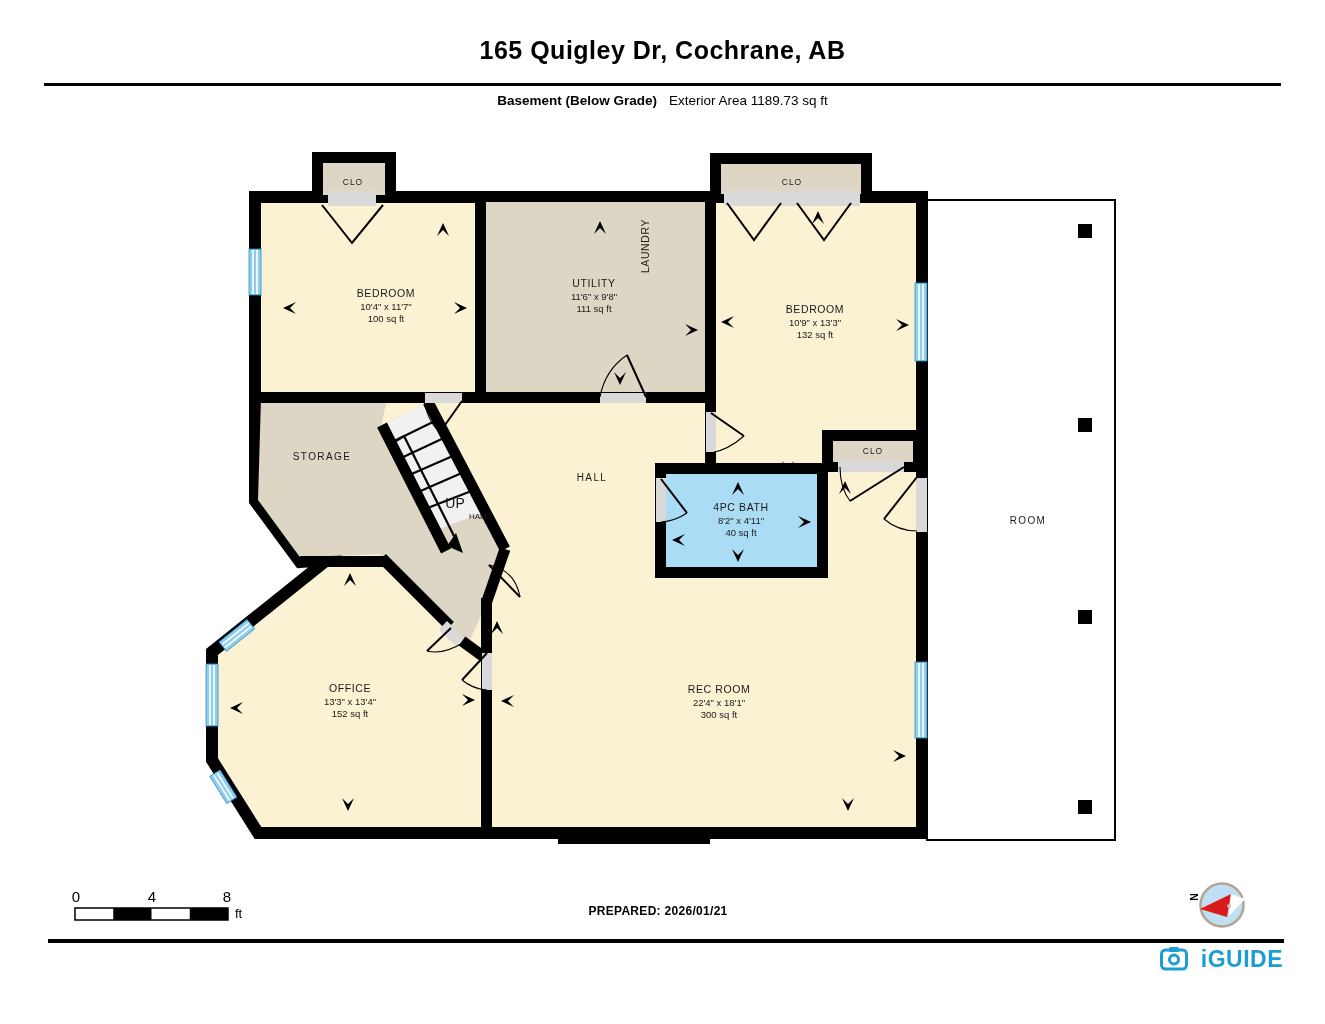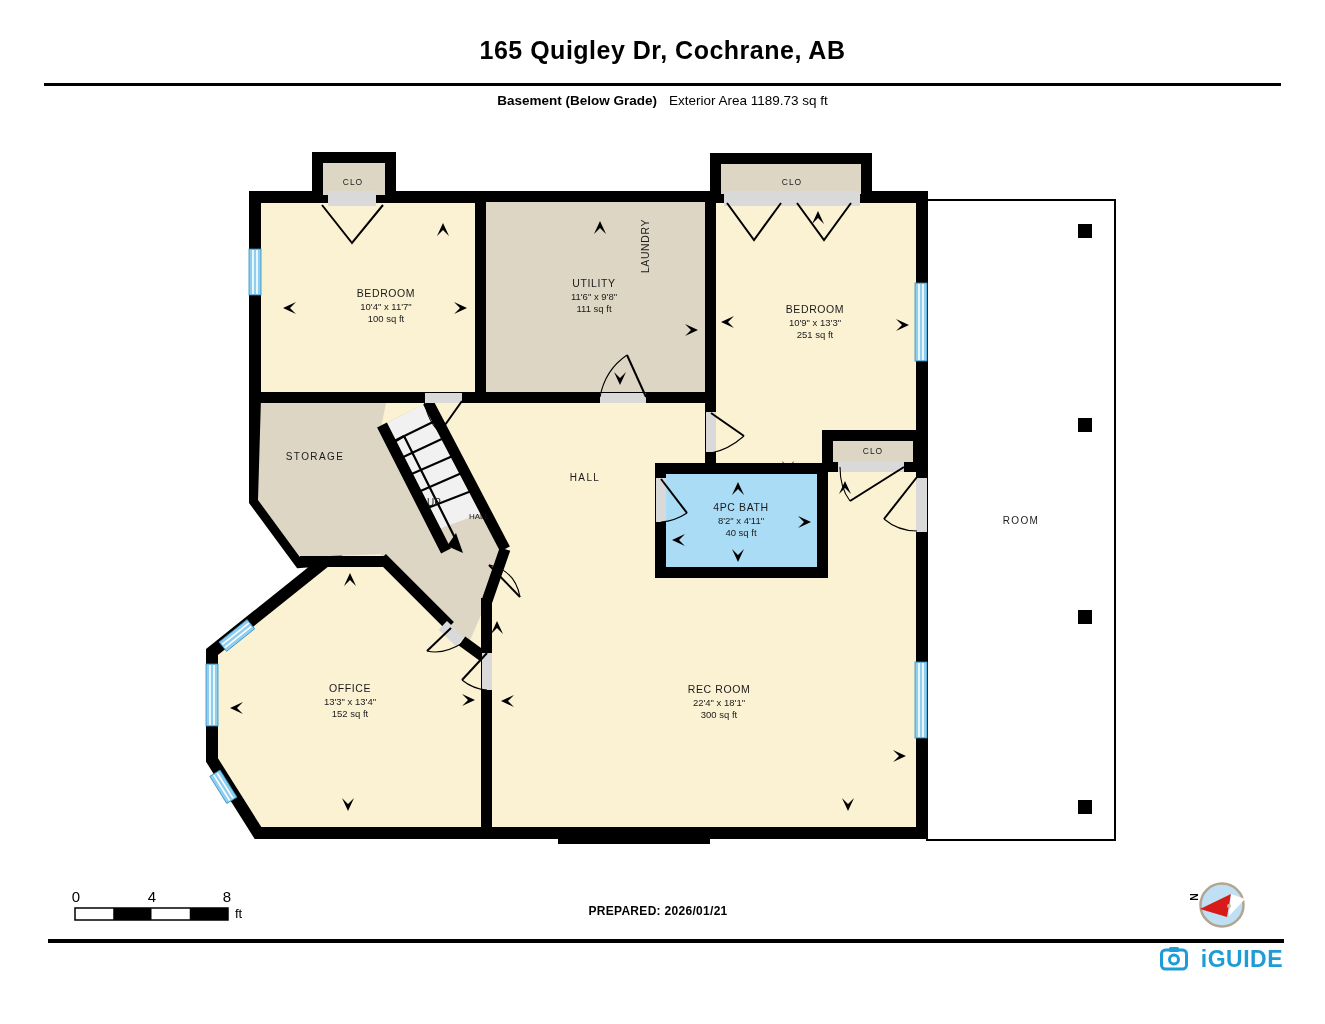--- a/index.html
+++ b/index.html
@@ -6,21 +6,21 @@
   #canvas{position:relative;width:1325px;height:1020px;background:#fff;
           font-family:"Liberation Sans",sans-serif;overflow:hidden;color:#000;}
   .abs{position:absolute;}
   .title{left:0;right:0;top:36px;text-align:center;font-size:25px;font-weight:bold;letter-spacing:.5px;}
   .title-rule{left:44px;top:83px;width:1237px;height:3px;background:#000;}
   .subtitle{left:0;right:0;top:93px;display:flex;justify-content:center;gap:12px;font-size:13.5px;}
   .sub-bold{font-weight:bold;}
   .room-label{transform:translate(-50%,-50%);text-align:center;color:#1a1a1a;line-height:1.32;white-space:nowrap;}
   .rname{font-size:10.5px;letter-spacing:.6px;}
   .rdim{font-size:9.5px;}
-  .tag{font-size:10px;letter-spacing:1.4px;}
+  .tag{font-size:10px;letter-spacing:1.4px;margin-left:7px;}
   .tag-sm{font-size:8.5px;letter-spacing:1px;}
   .rot270{transform:translate(-50%,-50%) rotate(-90deg);}
   .tick{transform:translate(-50%,0);font-size:15px;}
   .ft-label{font-size:13px;}
   .prepared{transform:translate(-50%,0);font-size:12px;font-weight:bold;letter-spacing:.3px;}
   .north{font-size:10.5px;font-weight:bold;transform:rotate(-90deg);}
   .footer-rule{left:48px;top:939px;width:1236px;height:4px;background:#000;}
   .disclaimer{left:55px;top:949px;font-size:11px;}
   .logo{right:42px;top:945px;display:flex;align-items:center;gap:12px;}
   .logo-text{font-size:23px;font-weight:bold;color:#1E9CD5;letter-spacing:.5px;}
@@ -219,40 +219,40 @@
     <div class="rname">UTILITY</div>
     <div class="rdim">11'6" x 9'8"</div>
     <div class="rdim">111 sq ft</div>
   </div>
   <div class="abs room-label rot270" style="left:646px;top:246px">
     <div class="rname">LAUNDRY</div>
   </div>
   <div class="abs room-label" style="left:815px;top:322px">
     <div class="rname">BEDROOM</div>
     <div class="rdim">10'9" x 13'3"</div>
-    <div class="rdim">251 sq ft</div>
+    <div class="rdim">132 sq ft</div>
   </div>
   <div class="abs room-label" style="left:741px;top:520px">
     <div class="rname">4PC BATH</div>
     <div class="rdim">8'2" x 4'11"</div>
     <div class="rdim">40 sq ft</div>
   </div>
   <div class="abs room-label" style="left:350px;top:701px">
     <div class="rname">OFFICE</div>
     <div class="rdim">13'3" x 13'4"</div>
     <div class="rdim">152 sq ft</div>
   </div>
   <div class="abs room-label" style="left:719px;top:702px">
     <div class="rname">REC ROOM</div>
     <div class="rdim">22'4" x 18'1"</div>
     <div class="rdim">300 sq ft</div>
   </div>
   <div class="abs room-label tag" style="left:315px;top:457px">STORAGE</div>
   <div class="abs room-label tag" style="left:585px;top:478px">HALL</div>
-  <div class="abs room-label" style="left:434px;top:503px;font-size:10px">UP</div>
+  <div class="abs room-label" style="left:455px;top:503px;font-size:14px">UP</div>
   <div class="abs room-label" style="left:479px;top:517px;font-size:8px">HALL</div>
   <div class="abs room-label tag-sm" style="left:353px;top:183px">CLO</div>
   <div class="abs room-label tag-sm" style="left:792px;top:183px">CLO</div>
   <div class="abs room-label tag-sm" style="left:873px;top:452px">CLO</div>
   <div class="abs room-label tag" style="left:1021px;top:521px">ROOM</div>
 
   <div class="abs tick" style="left:76px;top:888px">0</div>
   <div class="abs tick" style="left:152px;top:888px">4</div>
   <div class="abs tick" style="left:227px;top:888px">8</div>
   <div class="abs ft-label" style="left:235px;top:906px">ft</div>

